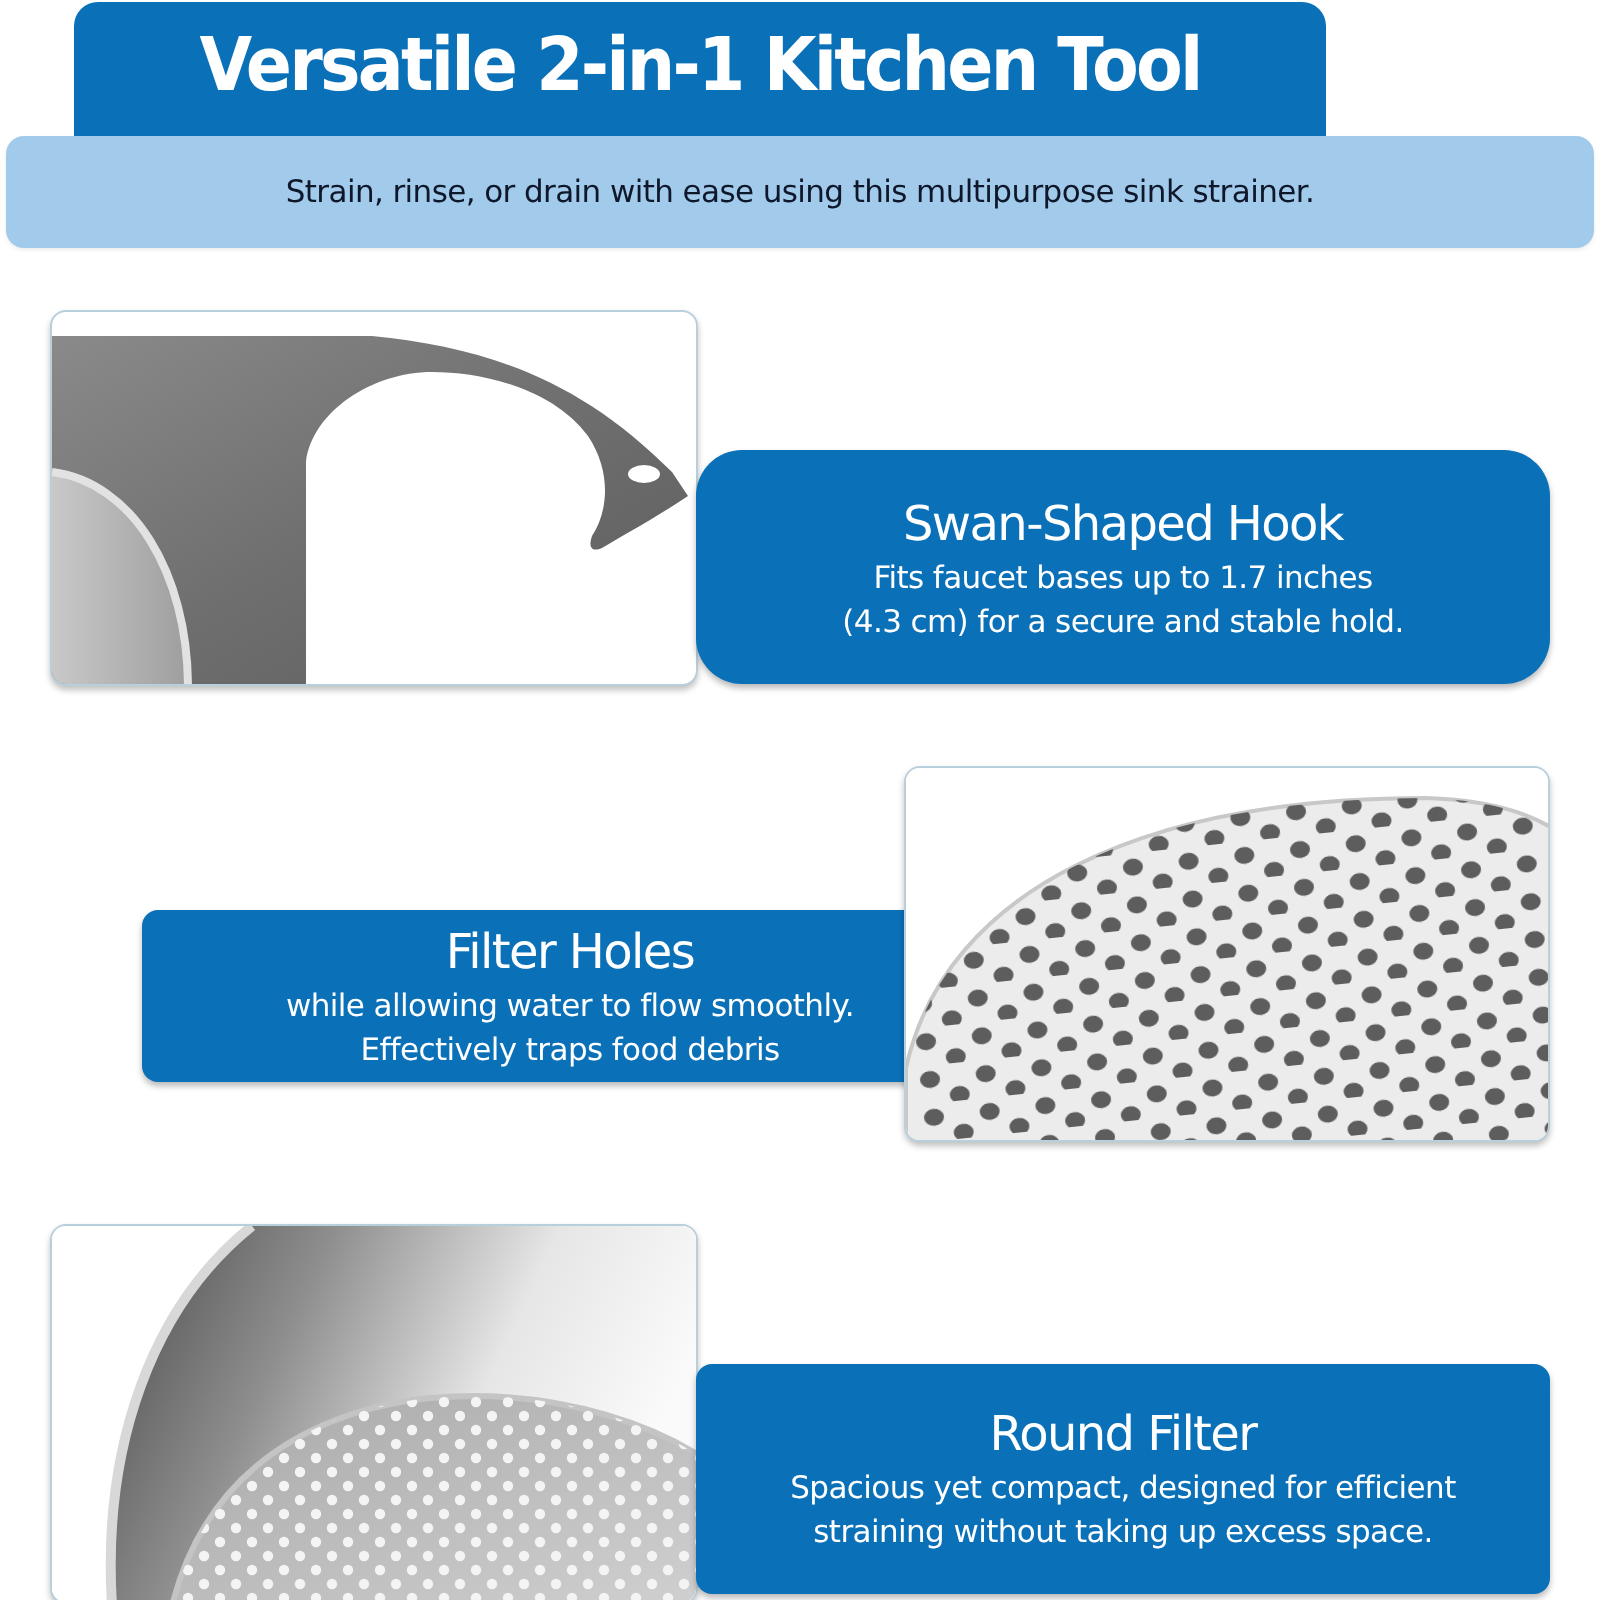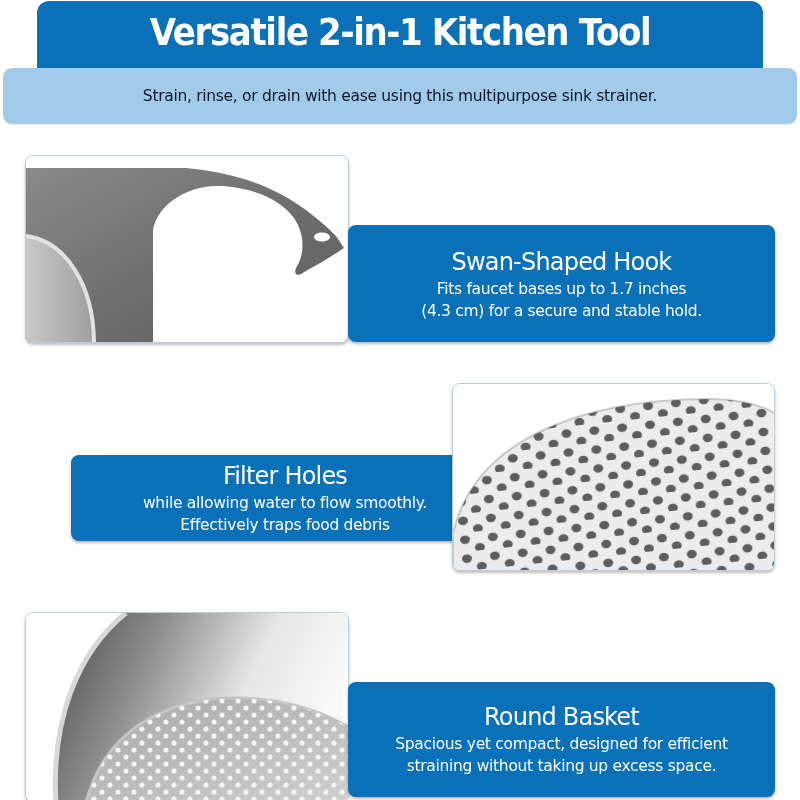--- a/index.html
+++ b/index.html
@@ -1,20 +1,20 @@
 <!DOCTYPE html>
 <html><head>
 <meta charset="utf-8">
 <style>
   * { box-sizing: border-box; margin: 0; padding: 0; }
   html, body { width: 800px; height: 800px; background: #ffffff; overflow: hidden; }
   body { position: relative; font-family: "DejaVu Sans", sans-serif; }
 
   .title-banner {
-    position: absolute; left: 37px; top: 1px; width: 726px; height: 70px;
+    position: absolute; left: 37px; top: 1px; width: 626px; height: 70px;
     background: #0a70b8; border-radius: 12px 12px 0 0;
     display: flex; align-items: flex-start; justify-content: center; padding-top: 10px;
   }
   .title-banner h1 {
     color: #ffffff; font-family: "DejaVu Sans", sans-serif; font-weight: bold;
     font-size: 37px; letter-spacing: -1.5px; line-height: 44px;
     transform: scaleX(0.92);
   }
   .subtitle-bar {
     position: absolute; left: 3px; top: 68px; width: 794px; height: 56px;
@@ -43,21 +43,21 @@
     letter-spacing: -0.8px; line-height: 30px; margin-bottom: 1px;
   }
   .info-box p {
     font-family: "DejaVu Sans", sans-serif; font-size: 15.5px; line-height: 22px;
     letter-spacing: -0.3px;
     text-align: right;
   }
 
   
   #card1 { left: 25px; top: 155px; width: 324px; height: 188px; }
-  #box1 { left: 348px; top: 225px; width: 427px; height: 117px; padding-top: 2px; }
+  #box1 { left: 348px; top: 225px; width: 427px; height: 117px; padding-top: 2px; border-radius: 23px; }
   
   #box2 { left: 25px; top: 455px; width: 428px; height: 86px; margin-left: 46px; }
   #card2 { left: 452px; top: 383px; width: 323px; height: 188px; }
   
   #card3 { left: 25px; top: 612px; width: 324px; height: 190px; }
   #box3 { left: 348px; top: 682px; width: 427px; height: 115px; }
 
   svg { display: block; }
 </style>
 </head>
@@ -143,16 +143,16 @@
     <rect width="324" height="190" fill="#ffffff"></rect>
     <path d="M100 0 L324 0 L324 190 L30 190 C 25 110, 50 40, 100 0 Z" fill="url(#bowl3)"></path>
     <path d="M100 0 C 50 40, 25 110, 30 190" fill="none" stroke="#d8d8d8" stroke-width="5"></path>
     <path d="M60 190 C 80 110, 150 85, 210 85 C 260 85, 300 100, 324 115 L324 190 Z" fill="url(#floor3)" stroke="#c4c4c4" stroke-width="3"></path>
     <g clip-path="url(#floorclip)">
       <rect x="50" y="85" width="280" height="110" fill="url(#holes3)"></rect>
     </g>
   </svg>
 </div>
 <div class="info-box" id="box3">
-  <h2>Round Basket</h2>
+  <h2>Round Filter</h2>
   <p>Spacious yet compact, designed for efficient</p>
   <p>straining without taking up excess space.</p>
 </div>
 
 </body></html>

